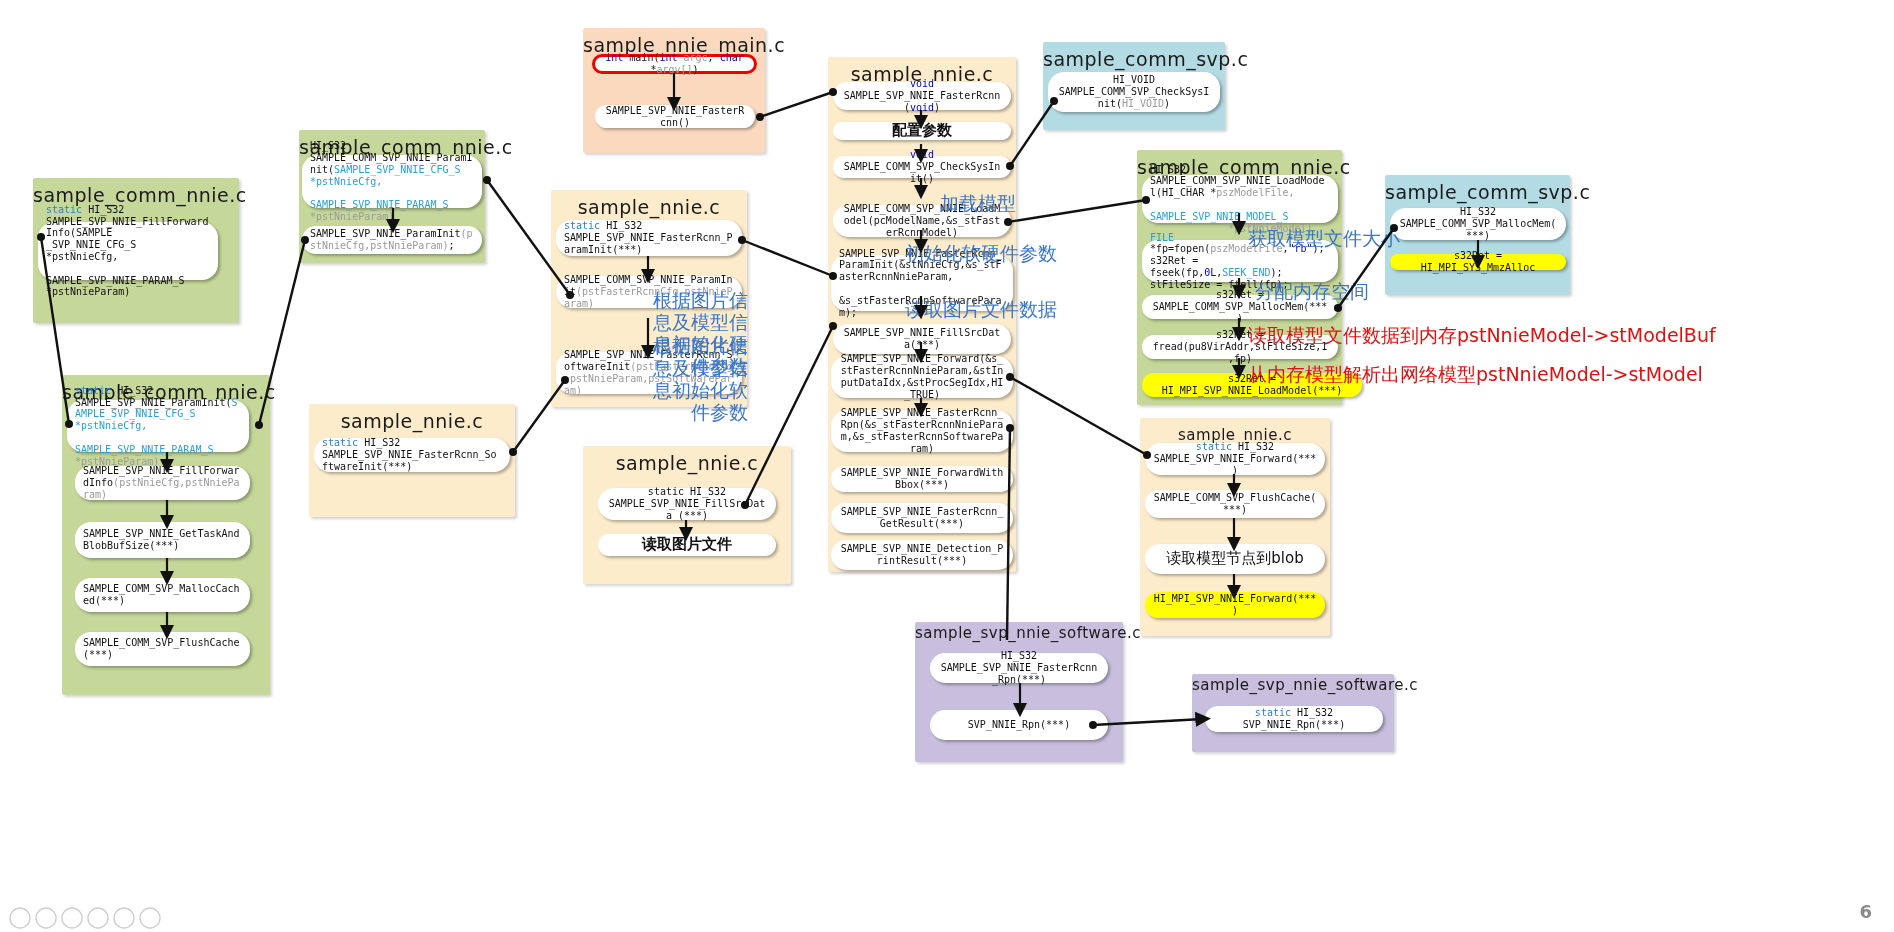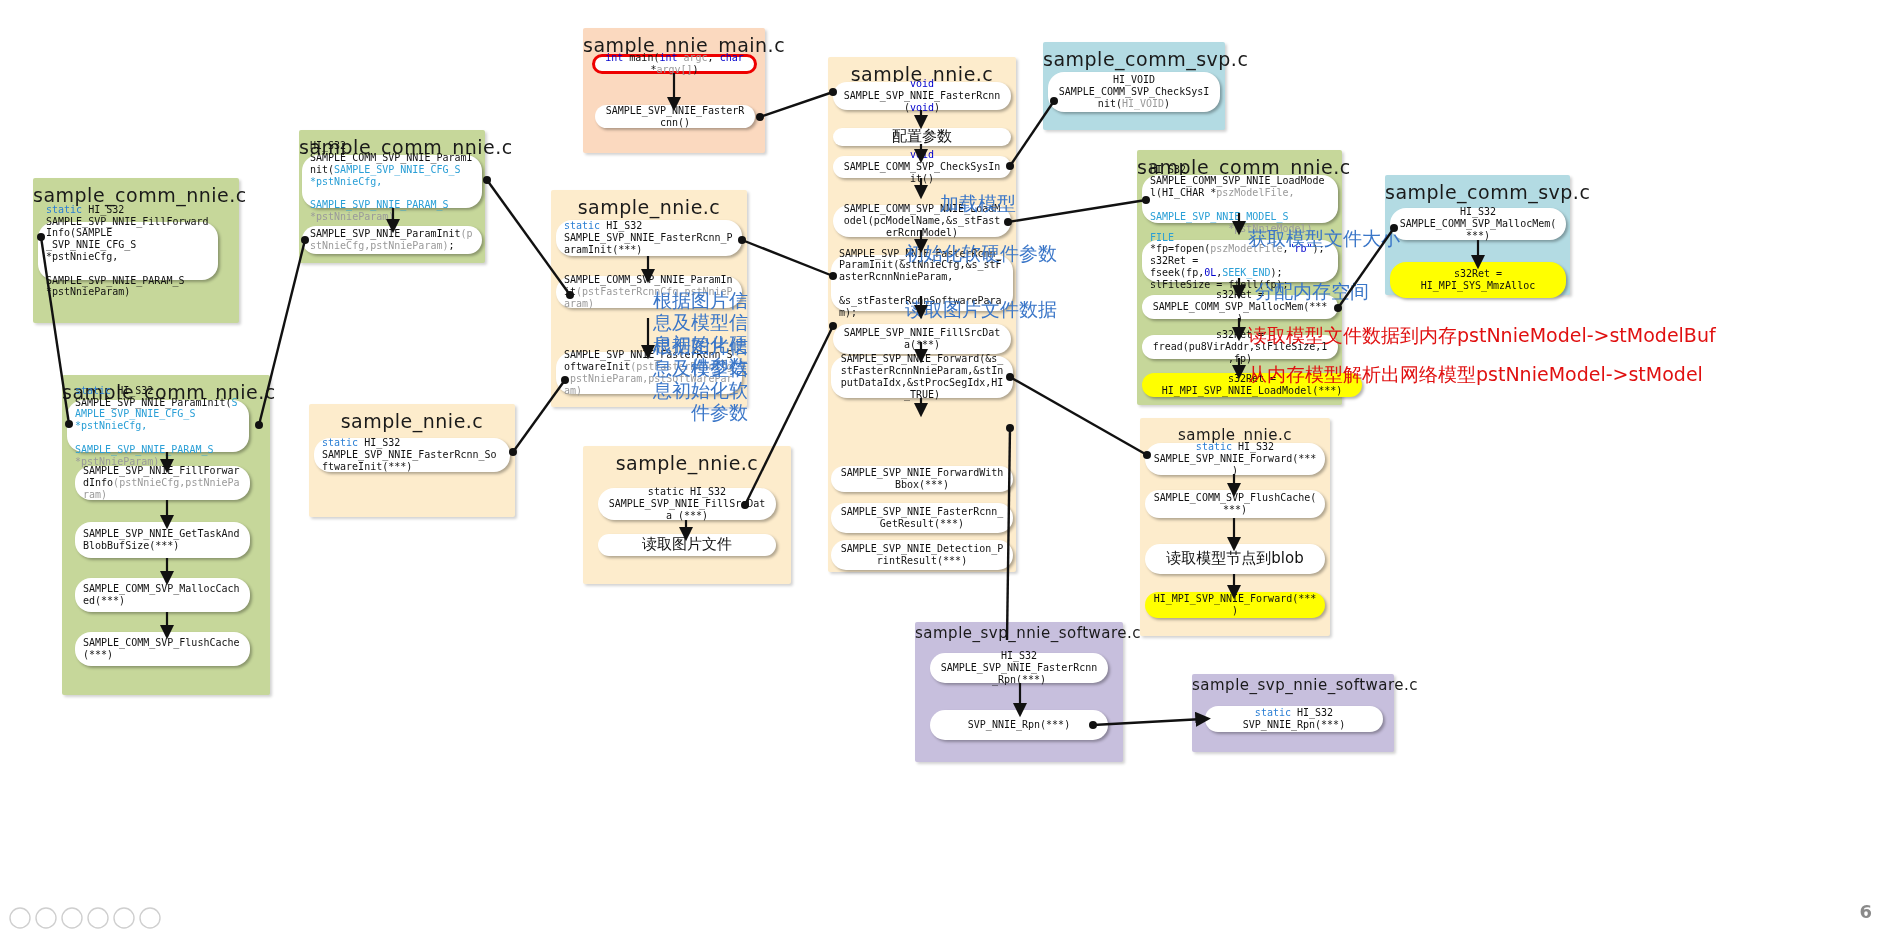--- a/index.html
+++ b/index.html
@@ -226,38 +226,41 @@
 
   <div class="node" data-name="node-checksysinit-def" style="left:1048px;top:72px;width:172px;height:40px;">
     <div class="txt">HI_VOID
 SAMPLE_COMM_SVP_CheckSysInit(<span class="gy">HI_VOID</span>)</div>
   </div>
 
   <div class="node" data-name="node-fasterrcnn-entry" style="left:833px;top:82px;width:178px;height:28px;">
     <div class="txt"><span class="kw">void</span>
 SAMPLE_SVP_NNIE_FasterRcnn(<span class="kw">void</span>)</div>
   </div>
-  <div class="node cn" data-name="node-config-params" style="left:833px;top:128px;width:178px;height:18px;">
+  <div class="node cn" data-name="node-config-params" style="left:833px;top:122px;width:178px;height:18px;font-weight:bold;">
     <div class="txt">配置参数</div>
   </div>
   <div class="node" data-name="node-call-checksysinit" style="left:833px;top:156px;width:178px;height:22px;">
     <div class="txt"><span class="kw">void</span> SAMPLE_COMM_SVP_CheckSysInit()</div>
   </div>
   <div class="node" data-name="node-call-loadmodel" style="left:833px;top:246px;width:178px;height:32px;">
     <div class="txt">SAMPLE_COMM_SVP_NNIE_LoadModel(pcModelName,&amp;s_stFasterRcnnModel)</div>
   </div>
   <div class="node" data-name="node-call-fasterrcnn-paraminit" style="left:831px;top:256px;width:182px;height:56px;top:256px;">
     <div class="txt left">SAMPLE_SVP_NNIE_FasterRcnn_ParamInit(&amp;stNnieCfg,&amp;s_stFasterRcnnNnieParam,
           &amp;s_stFasterRcnnSoftwareParam);</div>
   </div>
   <div class="node" data-name="node-call-fillsrcdata" style="left:833px;top:312px;width:178px;height:30px;margin-top:12px;">
     <div class="txt">SAMPLE_SVP_NNIE_FillSrcData(***)</div>
   </div>
   <div class="node" data-name="node-call-forward" style="left:831px;top:356px;width:182px;height:42px;">
     <div class="txt">SAMPLE_SVP_NNIE_Forward(&amp;s_stFasterRcnnNnieParam,&amp;stInputDataIdx,&amp;stProcSegIdx,HI_TRUE)</div>
+  </div>
+  <div class="node" data-name="node-call-fasterrcnn-rpn" style="left:831px;top:410px;width:182px;height:42px;">
+    <div class="txt">SAMPLE_SVP_NNIE_FasterRcnn_Rpn(&amp;s_stFasterRcnnNnieParam,&amp;s_stFasterRcnnSoftwareParam)</div>
   </div>
   <div class="node" data-name="node-call-forwardwithbbox" style="left:831px;top:466px;width:182px;height:26px;justify-content:center;">
     <div class="txt">SAMPLE_SVP_NNIE_ForwardWithBbox(***)</div>
   </div>
   <div class="node" data-name="node-call-getresult" style="left:831px;top:503px;width:182px;height:30px;">
     <div class="txt">SAMPLE_SVP_NNIE_FasterRcnn_GetResult(***)</div>
   </div>
   <div class="node" data-name="node-call-printresult" style="left:831px;top:540px;width:182px;height:30px;">
     <div class="txt">SAMPLE_SVP_NNIE_Detection_PrintResult(***)</div>
   </div>
@@ -318,21 +321,21 @@
 
   <div class="node" data-name="node-softwareinit-def" style="left:314px;top:438px;width:196px;height:34px;">
     <div class="txt left"><span class="st">static</span> HI_S32
 SAMPLE_SVP_NNIE_FasterRcnn_SoftwareInit(***)</div>
   </div>
 
   <div class="node" data-name="node-fillsrcdata-def" style="left:598px;top:488px;width:178px;height:32px;">
     <div class="txt">static HI_S32
 SAMPLE_SVP_NNIE_FillSrcData (***)</div>
   </div>
-  <div class="node cn" data-name="node-read-image-file" style="left:598px;top:534px;width:178px;height:22px;">
+  <div class="node cn" data-name="node-read-image-file" style="left:598px;top:534px;width:178px;height:22px;font-weight:bold;">
     <div class="txt">读取图片文件</div>
   </div>
 
   <div class="node" data-name="node-loadmodel-def" style="left:1142px;top:175px;width:196px;height:48px;">
     <div class="txt left">HI_S32
 SAMPLE_COMM_SVP_NNIE_LoadModel(HI_CHAR *<span class="gy">pszModelFile,</span>
 <span class="ty">          SAMPLE_SVP_NNIE_MODEL_S</span>
 <span class="gy">             *pstNnieModel)</span></div>
   </div>
   <div class="node" data-name="node-fopen-fseek-ftell" style="left:1142px;top:240px;width:196px;height:42px;">
@@ -347,21 +350,21 @@
     <div class="txt">s32Ret = fread(pu8VirAddr,slFileSize,1,fp)</div>
   </div>
   <div class="node yellow" data-name="node-hi-mpi-svp-nnie-loadmodel" style="left:1142px;top:373px;width:220px;height:24px;">
     <div class="txt">s32Ret = HI_MPI_SVP_NNIE_LoadModel(***)</div>
   </div>
 
   <div class="node" data-name="node-mallocmem-def" style="left:1390px;top:208px;width:176px;height:32px;">
     <div class="txt">HI_S32
 SAMPLE_COMM_SVP_MallocMem(***)</div>
   </div>
-  <div class="node yellow" data-name="node-hi-mpi-sys-mmzalloc" style="left:1390px;top:262px;width:176px;height:36px;">
+  <div class="node yellow" data-name="node-hi-mpi-sys-mmzalloc" style="left:1390px;top:254px;width:176px;height:16px;">
     <div class="txt">s32Ret = HI_MPI_SYS_MmzAlloc</div>
   </div>
 
   <div class="node" data-name="node-forward-def" style="left:1145px;top:443px;width:180px;height:32px;">
     <div class="txt"><span class="st">static</span> HI_S32
 SAMPLE_SVP_NNIE_Forward(***)</div>
   </div>
   <div class="node" data-name="node-forward-flushcache" style="left:1145px;top:490px;width:180px;height:28px;">
     <div class="txt">SAMPLE_COMM_SVP_FlushCache(***)</div>
   </div>

